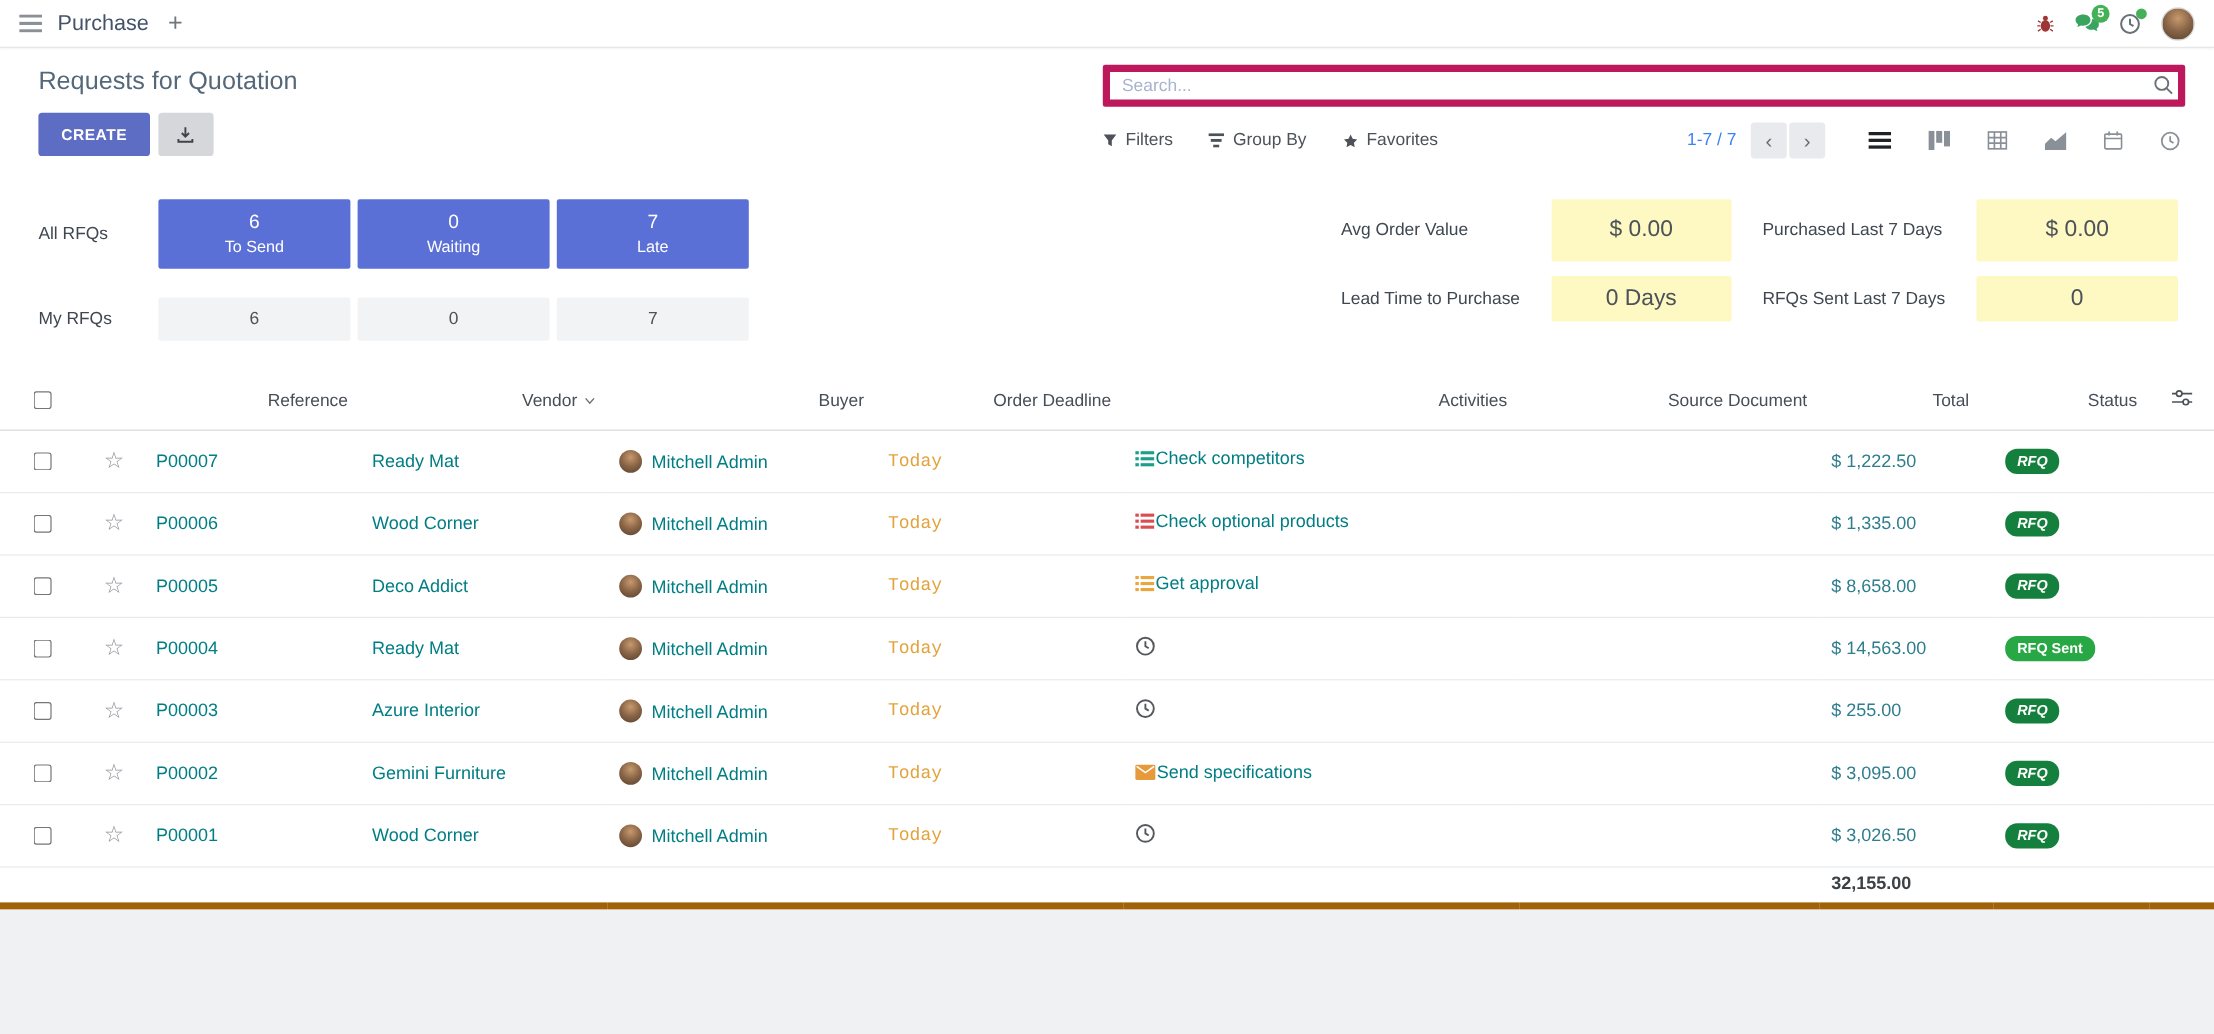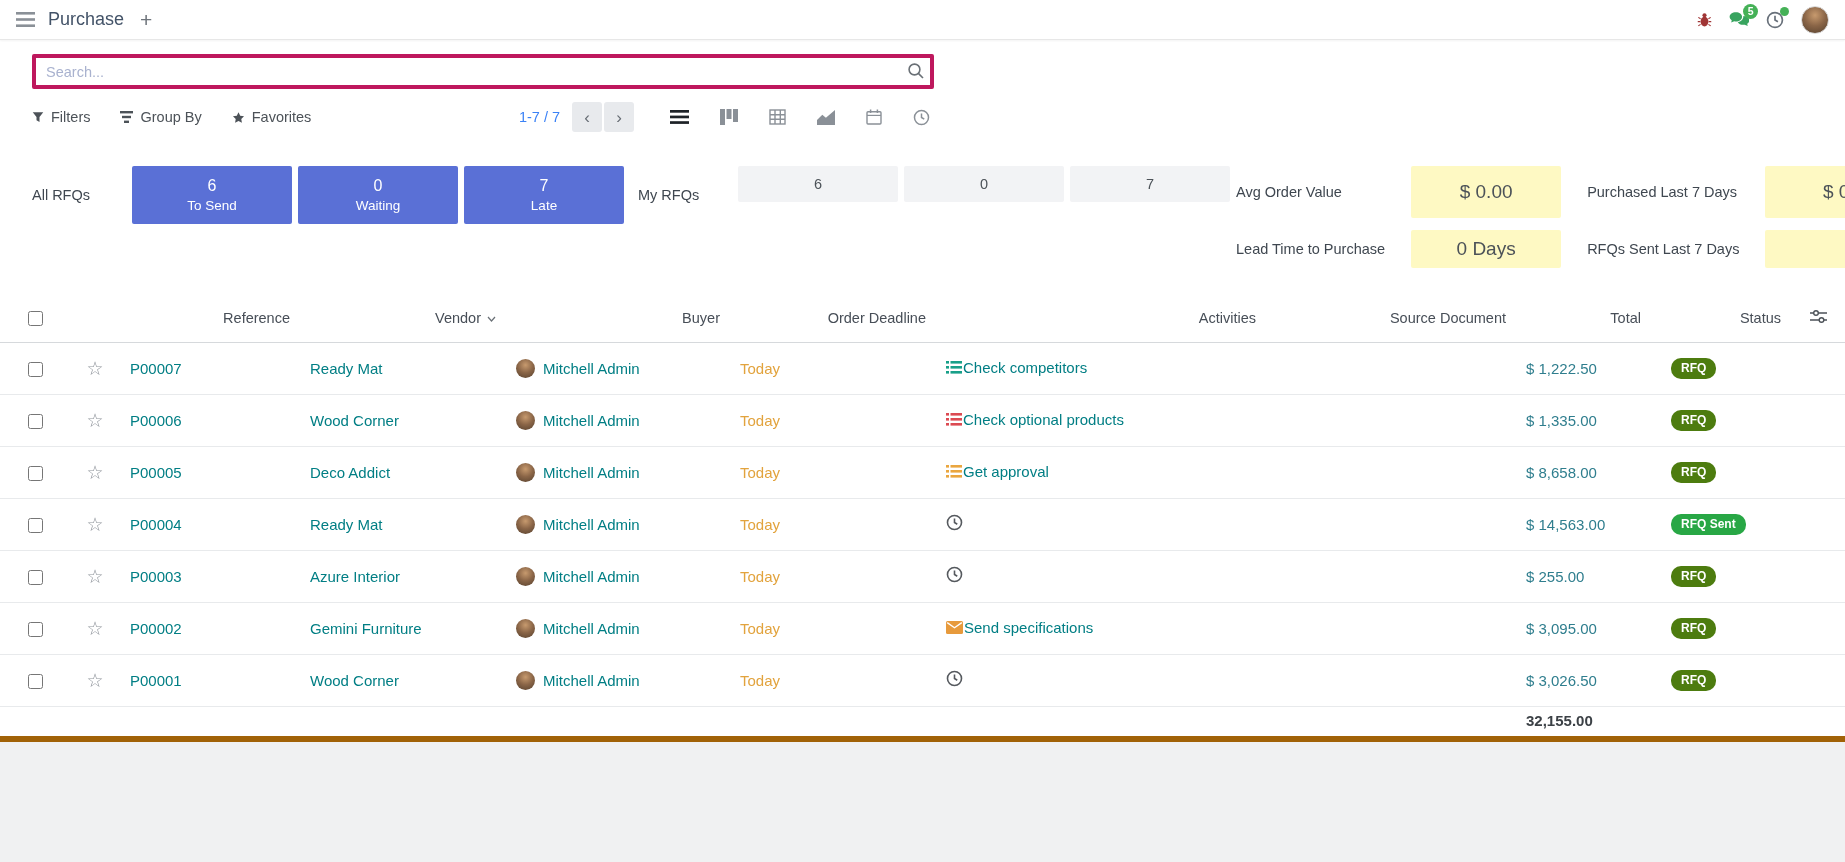--- a/index.html
+++ b/index.html
@@ -27,38 +27,38 @@
   .control-panel{display:flex;padding:14px 24px 6px 32px;flex:0 0 auto;}
   .cp-left{flex:1;min-width:0;}
   .cp-title{font-size:21px;color:#54687a;margin-top:2px;}
   .cp-buttons{margin-top:14px;display:flex;gap:7px;}
   .btn-create{background:#5d6dc3;color:#fff;border:none;border-radius:3px;font-size:13px;font-weight:bold;
               letter-spacing:.4px;padding:0 19px;height:36px;cursor:pointer;font-family:inherit;}
   .btn-download{background:#d5d7da;border:none;border-radius:3px;width:46px;height:36px;cursor:pointer;
                 display:inline-flex;align-items:center;justify-content:center;}
   .cp-right{width:902px;flex:0 0 auto;}
   .search-box{position:relative;width:100%;}
-  .search-input{width:100%;height:35px;border:4px solid #be185d;border-radius:2px;padding:0 34px 0 10px;
+  .search-input{width:100%;height:35px;border:6px solid #be185d;border-radius:2px;padding:0 34px 0 10px;
                 font-size:14.5px;font-family:inherit;color:#4c5258;outline:none;}
   .search-input::placeholder{color:#a9b2cf;}
   .search-icon-btn{position:absolute;right:9px;top:8px;cursor:pointer;}
   .cp-row2{display:flex;align-items:center;margin-top:13px;}
   .cp-filter-btn{display:inline-flex;align-items:center;gap:7px;font-size:14.5px;color:#4c5258;
                  cursor:pointer;margin-right:30px;}
   .pager{margin-left:auto;display:flex;align-items:center;gap:12px;}
   .pager-text{font-size:14.5px;color:#3b82f6;}
   .pager-btns{display:flex;gap:2px;}
   .pager-btn{width:30px;height:30px;background:#e8eaed;border:none;border-radius:3px;color:#676d74;
              font-size:17px;line-height:1;cursor:pointer;display:inline-flex;align-items:center;justify-content:center;font-family:inherit;}
   .view-switcher{display:flex;align-items:center;gap:31px;margin-left:36px;margin-right:4px;}
   .view-btn{cursor:pointer;display:inline-flex;align-items:center;}
 
   
   .dashboard{display:flex;align-items:flex-start;padding:0 30px 0 32px;margin-top:28px;flex:0 0 auto;}
-  .dash-left{display:flex;flex-direction:row;gap:8px;}
+  .dash-left{display:flex;flex-direction:column;gap:24px;}
   .dash-row{display:flex;align-items:stretch;}
   .dash-rowlabel{width:100px;display:flex;align-items:center;font-size:14.5px;color:#3f4750;}
   .rfq-card{width:160px;margin-right:6px;border-radius:2px;display:flex;flex-direction:column;
             align-items:center;justify-content:center;cursor:pointer;}
   .rfq-card.blue{height:58px;background:#5a70d6;color:#fff;}
   .rfq-card.blue .num{font-size:16px;}
   .rfq-card.blue .lbl{font-size:13.5px;margin-top:3px;}
   .rfq-card.gray{height:36px;background:#f2f3f5;color:#4c5258;font-size:14.5px;}
   .metrics{margin-left:auto;display:grid;grid-template-columns:auto 150px auto 168px;
            column-gap:26px;row-gap:12px;align-items:center;}
@@ -73,33 +73,33 @@
   table{width:100%;border-collapse:collapse;table-layout:fixed;}
   thead th{font-weight:normal;font-size:14.5px;color:#474e57;text-align:right;height:48px;
            border-bottom:1px solid #d6d9dc;padding:0 10px;white-space:nowrap;}
   thead th.c-center{text-align:center;}
   thead th.c-right{text-align:right;padding-right:20px;}
   tbody td{height:52px;border-bottom:1px solid #e8eaec;padding:0 10px;font-size:15px;white-space:nowrap;
            overflow:hidden;}
   td.c-center,th.c-center{text-align:center;}
   td.c-right{text-align:left;padding-right:20px;}
   .link{color:#017e84;cursor:pointer;}
-  .deadline{color:#e2a33d;}
+  .deadline{color:#e2a33d;font-family:Liberation Mono, monospace;}
   .amount{color:#2f7e8e;}
   .star{color:#8f949b;font-size:19px;cursor:pointer;}
   input[type="checkbox"]{width:15px;height:15px;accent-color:#5c6bc0;cursor:pointer;margin:0;vertical-align:middle;}
   .avatar.sm{width:19px;height:19px;display:inline-block;vertical-align:-4px;margin-right:8px;border:none;}
   .activity{display:inline-flex;align-items:center;gap:1px;cursor:pointer;}
   .activity .act-label{color:#017e84;}
   .act-teal{color:#18a089;}
   .act-red{color:#dc4a52;}
   .act-yellow{color:#eaa63f;}
   .badge{display:inline-block;color:#fff;font-size:12px;font-weight:bold;border-radius:10px;
          padding:3px 10px;line-height:1.25;}
-  .badge-rfq{background:#4d7c0f;}
+  .badge-rfq{background:#15803d;font-style:italic;}
   .badge-sent{background:#28a745;}
   tfoot td{height:33px;padding:0 10px;border-bottom:6px solid #a16207;}
   .footer-total{font-size:15px;font-weight:bold;color:#3c4146;}
   .sort-caret{margin-left:6px;vertical-align:1px;}
   .icon{display:inline-flex;vertical-align:middle;}
 
   .bottom-fill{flex:1;background:#f0f1f2;}
 </style>
 </head>
 <body>
@@ -139,20 +139,34 @@
             <circle cx="8" cy="8" r="6.6" fill="none" stroke="#68707a" stroke-width="1.5"></circle>
             <path d="M8 4.2V8l2.6 1.6" fill="none" stroke="#68707a" stroke-width="1.5"></path>
           </svg>
         <span class="dot-badge"></span>
       </span>
       <span class="avatar"></span>
     </span>
   </header>
 
   <div class="control-panel">
+    <div class="cp-left">
+      <div class="cp-title">Requests for Quotation</div>
+      <div class="cp-buttons">
+        <button class="btn-create">CREATE</button>
+        <button class="btn-download">
+          <span class="icon">
+            <svg width="15" height="15" viewBox="0 0 16 16">
+                <path d="M8 1v8M4.8 6.2L8 9.4l3.2-3.2" stroke="#3f444a" stroke-width="1.7" fill="none"></path>
+                <path d="M1.8 11.5V14h12.4v-2.5" stroke="#3f444a" stroke-width="1.7" fill="none"></path>
+              </svg>
+          </span>
+        </button>
+      </div>
+    </div>
     <div class="cp-right">
       <div class="search-box">
         <input class="search-input" type="text" autofocus="" placeholder="Search..." style="">
         <span class="search-icon-btn">
           <svg width="18" height="18" viewBox="0 0 18 18">
               <circle cx="7.5" cy="7.5" r="5.4" fill="none" stroke="#6a7076" stroke-width="1.6"></circle>
               <path d="M11.6 11.6L16 16" stroke="#6a7076" stroke-width="1.6"></path>
             </svg>
         </span>
       </div>

